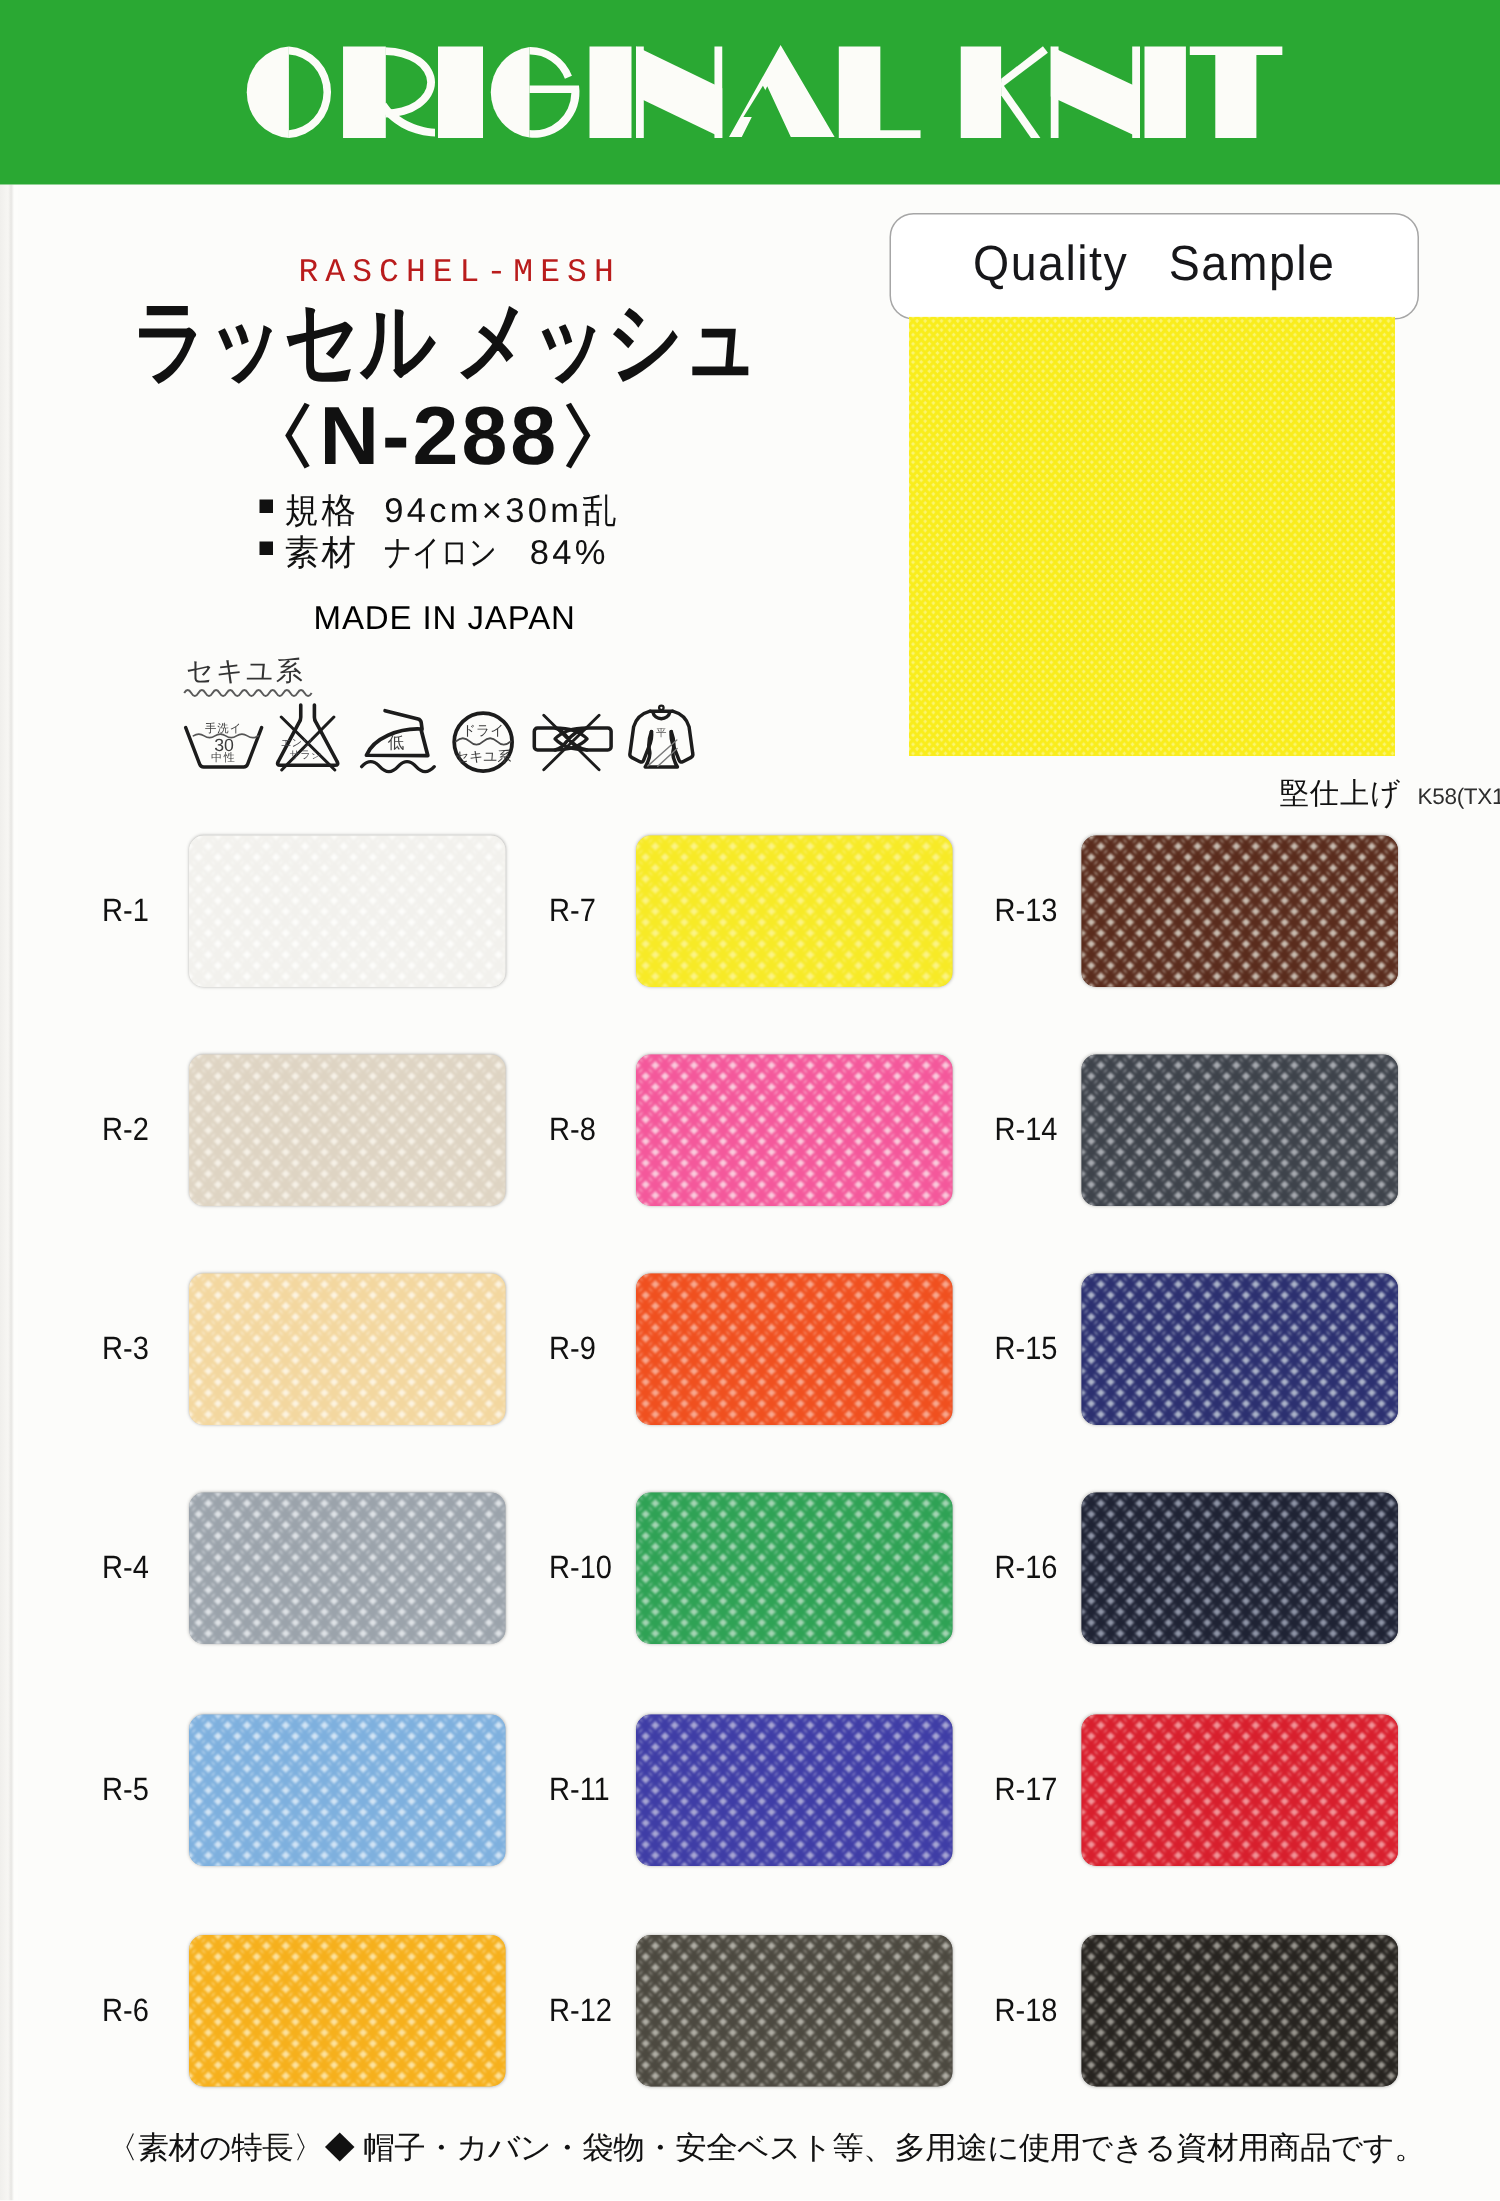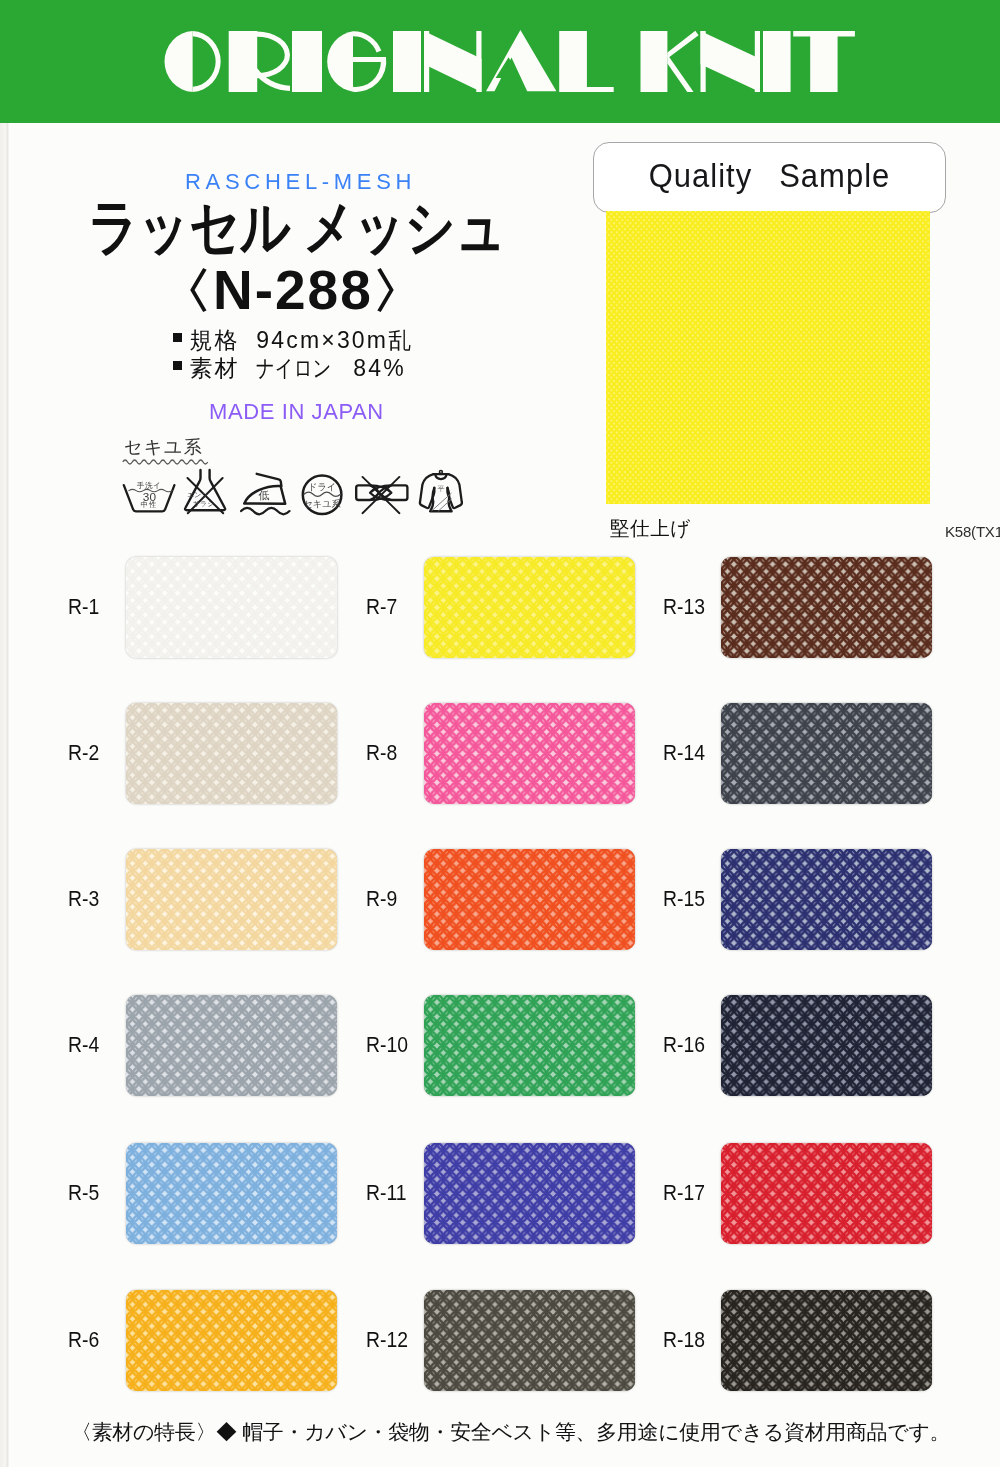--- a/index.html
+++ b/index.html
@@ -8,48 +8,48 @@
        font-family:"Liberation Sans",sans-serif;overflow:hidden;position:relative;}
   #page{position:absolute;left:0;top:0;width:1000px;height:1467px;background:#fcfcfa;}
 
   
   #header{position:absolute;left:0;top:0;width:1000px;height:123px;background:#2aa833;z-index:3;}
   #paper-edge{position:absolute;left:0;top:123px;width:12px;height:1344px;
       background:linear-gradient(90deg,#f0efec 0%,#f7f6f3 45%,#e7e6e3 62%,#fdfdfb 78%,#fdfdfb 100%);z-index:1;}
   #logo{position:absolute;left:0;top:0;width:1000px;height:123px;display:block;}
 
   
-  .raschel{position:absolute;left:185px;top:169px;font-size:22px;letter-spacing:4.7px;color:#3b82f6;}
+  .raschel{position:absolute;left:199px;top:169px;font-size:22px;letter-spacing:4.7px;color:#b91c1c;font-family:Liberation Mono, monospace;}
   .jtitle{position:absolute;left:88px;top:197px;font-size:50px;font-weight:700;color:#111;
           letter-spacing:-0.6px;line-height:1;transform:scaleY(1.22);transform-origin:0 0;white-space:nowrap;}
   .code{position:absolute;left:156px;top:263px;font-size:55px;font-weight:700;color:#111;line-height:1;letter-spacing:2.0px;white-space:nowrap;}
   .code .br{display:inline-block;transform:scale(1.08,0.86);transform-origin:50% 62%;font-weight:600;}
   .spec{position:absolute;left:171px;font-size:23px;color:#111;white-space:nowrap;line-height:1;letter-spacing:2.2px;}
   .spec .lbl{letter-spacing:1.8px;}
   .spec .gap{display:inline-block;width:17px;}
   .spec .gap2{display:inline-block;width:0px;}
   .spec .kana{display:inline-block;transform:scaleX(0.80);transform-origin:0 50%;letter-spacing:0px;width:97px;}
   .spec1{top:329px;}
   .spec2{top:357px;}
   .sq{display:inline-block;width:8.6px;height:8.6px;background:#111;vertical-align:6px;margin-left:2px;margin-right:8px;letter-spacing:0;}
-  .madein{position:absolute;left:209px;top:399px;font-size:22px;letter-spacing:0.6px;color:#8b5cf6;}
+  .madein{position:absolute;left:209px;top:399px;font-size:22px;letter-spacing:0.6px;color:#000000;}
   .carehead{position:absolute;left:124px;top:438px;font-size:18px;color:#333;letter-spacing:1.5px;line-height:1;}
   #carewave{position:absolute;left:122px;top:456px;display:block;}
   #careicons{position:absolute;left:118px;top:462px;display:block;}
 
   
   #qs{position:absolute;left:593px;top:142px;width:353px;height:71px;background:#fff;
       border:1.3px solid #a6a6a6;border-radius:16px;box-sizing:border-box;}
   #qstext{position:absolute;left:593px;top:142px;width:353px;height:71px;line-height:67px;
       text-align:center;font-size:31px;color:#17171a;letter-spacing:1.0px;font-weight:400;
       transform:scaleY(1.06);transform-origin:50% 50%;}
   #qstext .wgap{display:inline-block;width:27px;}
   #bigswatch{position:absolute;left:606px;top:211px;width:324px;height:293px;overflow:hidden;}
   #bigswatch svg{display:block;filter:blur(0.5px);}
-  .qcap{position:absolute;left:610px;top:515px;width:324px;text-align:left;font-size:19.5px;color:#111;letter-spacing:0.6px;}
+  .qcap{position:absolute;left:610px;top:515px;width:324px;text-align:right;font-size:19.5px;color:#111;letter-spacing:0.6px;}
   .kcode{position:absolute;left:945px;top:523px;font-size:15px;color:#2e2e2e;white-space:nowrap;letter-spacing:-0.2px;}
 
   
   .sw{position:absolute;width:211px;height:101px;border-radius:10px;overflow:hidden;
       box-shadow:0 0 2.2px rgba(0,0,0,.3);}
   .sw svg{display:block;filter:blur(0.55px);}
   .lab{position:absolute;font-size:21.5px;color:#111;letter-spacing:0.0px;transform:scaleX(0.90);transform-origin:0 50%;white-space:nowrap;}
 
   
   #footer{position:absolute;left:57px;top:1418px;font-size:21px;color:#111;white-space:nowrap;letter-spacing:-0.35px;transform:scaleY(0.98);transform-origin:0 50%;margin-left:14px;}

